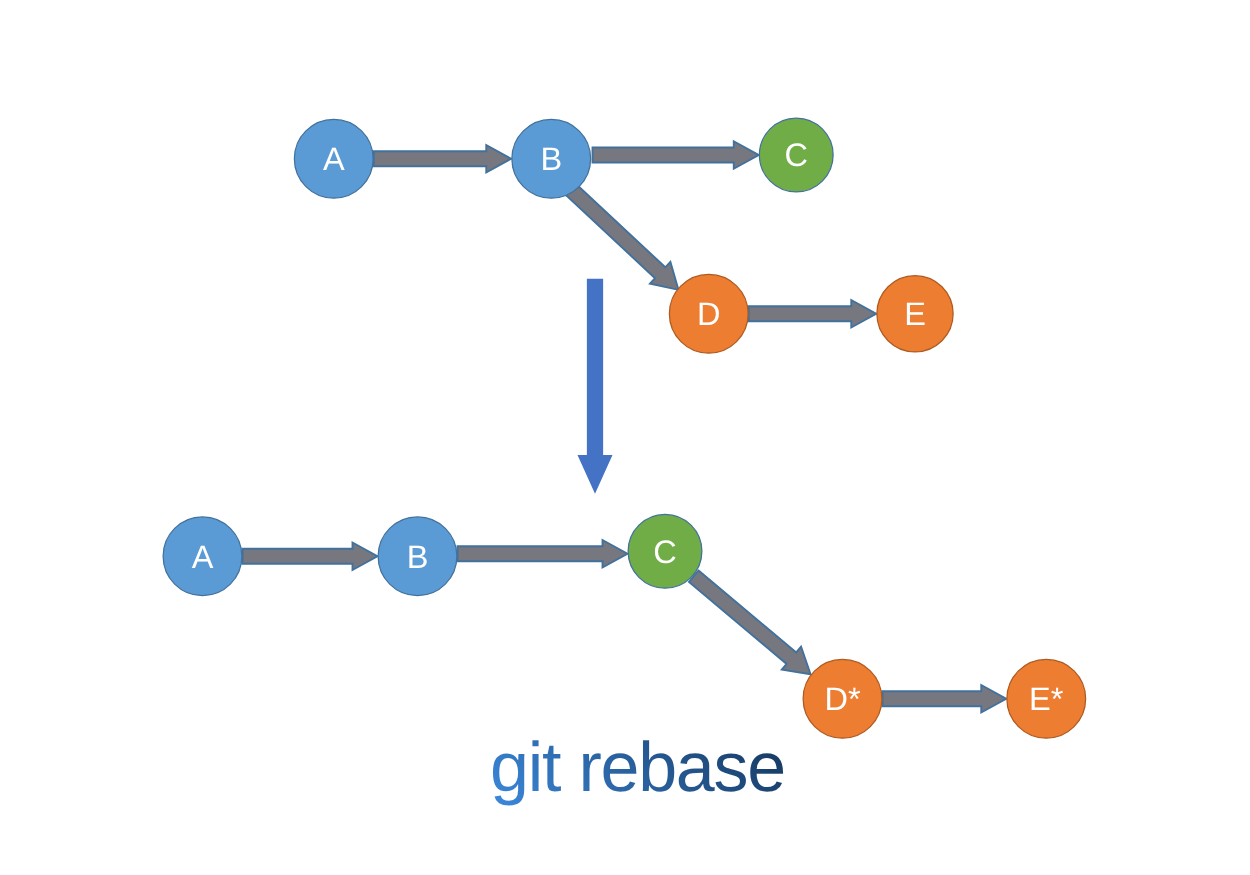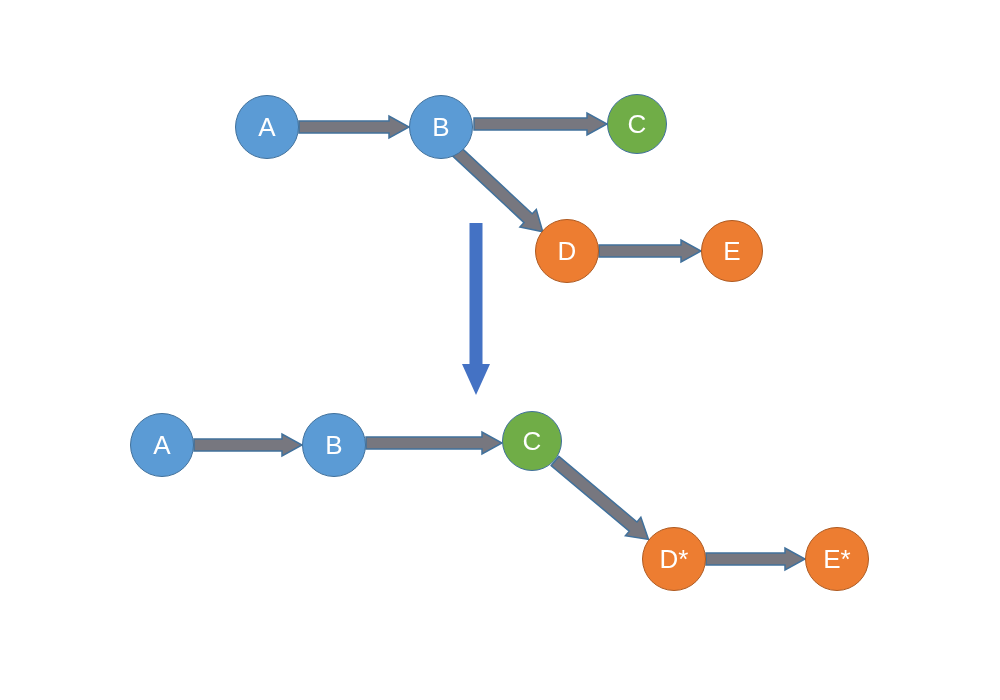--- a/index.html
+++ b/index.html
@@ -102,14 +102,15 @@
       <span>C</span>
     </div>
     <div class="node" style="left: 642px; top: 527px; width: 64px; height: 64px; background-color: rgb(237, 125, 49); border-color: rgb(174, 90, 33);">
       <span>D*</span>
     </div>
     <div class="node" style="left: 805px; top: 527px; width: 64px; height: 64px; background-color: rgb(237, 125, 49); border-color: rgb(174, 90, 33);">
       <span>E*</span>
     </div>
   </div>
 
+  <div class="caption">git rebase</div>
 
 </div>
 
 </body></html>

